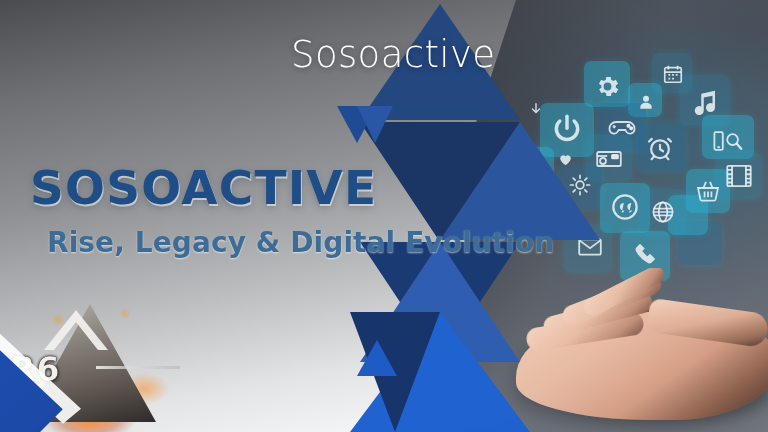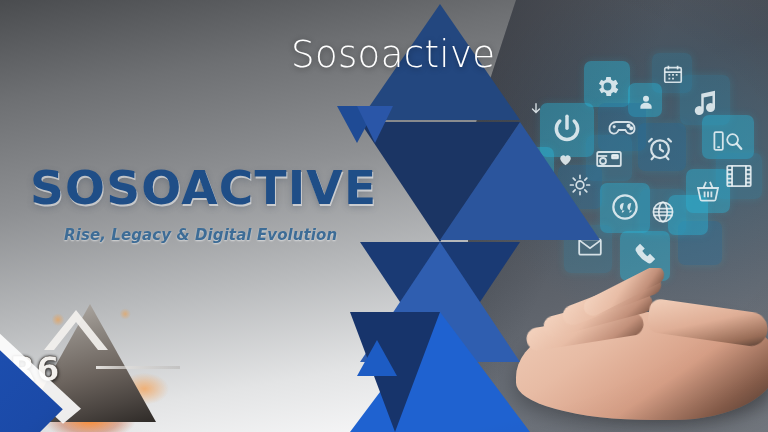--- a/index.html
+++ b/index.html
@@ -93,26 +93,25 @@
     font-family:"DejaVu Sans", sans-serif;
   }
   .headline{
     position:absolute;left:30px;top:160px;
     font-size:47px;font-weight:bold;letter-spacing:1.2px;
     color:#1f4e87;
     text-shadow:1px 2px 0 rgba(255,255,255,.55), 0 3px 7px rgba(60,70,90,.32);
     font-family:"DejaVu Sans", sans-serif;
   }
   .subhead{
-    position:absolute;left:64px;top:226px;
-    font-size:15px;font-weight:bold;letter-spacing:.1px;
+    position:absolute;left:47px;top:226px;
+    font-size:28px;font-weight:bold;letter-spacing:.1px;
     color:#3d6c96;
     text-shadow:0 1px 2px rgba(255,255,255,.6);
     font-family:"DejaVu Sans", sans-serif;
-    font-style:italic;
   }
 
   
   .r6{position:absolute;left:10px;top:288px;width:160px;height:144px;}
   .r6-ember{
     position:absolute;inset:0;
     background:
       radial-gradient(ellipse 60px 26px at 50% 92%, rgba(255,126,22,.85) 0%, rgba(190,60,10,.35) 48%, rgba(0,0,0,0) 76%),
       radial-gradient(ellipse 34px 22px at 18% 72%, rgba(255,140,35,.55) 0%, rgba(0,0,0,0) 72%),
       radial-gradient(ellipse 34px 22px at 84% 70%, rgba(255,140,35,.55) 0%, rgba(0,0,0,0) 72%),

